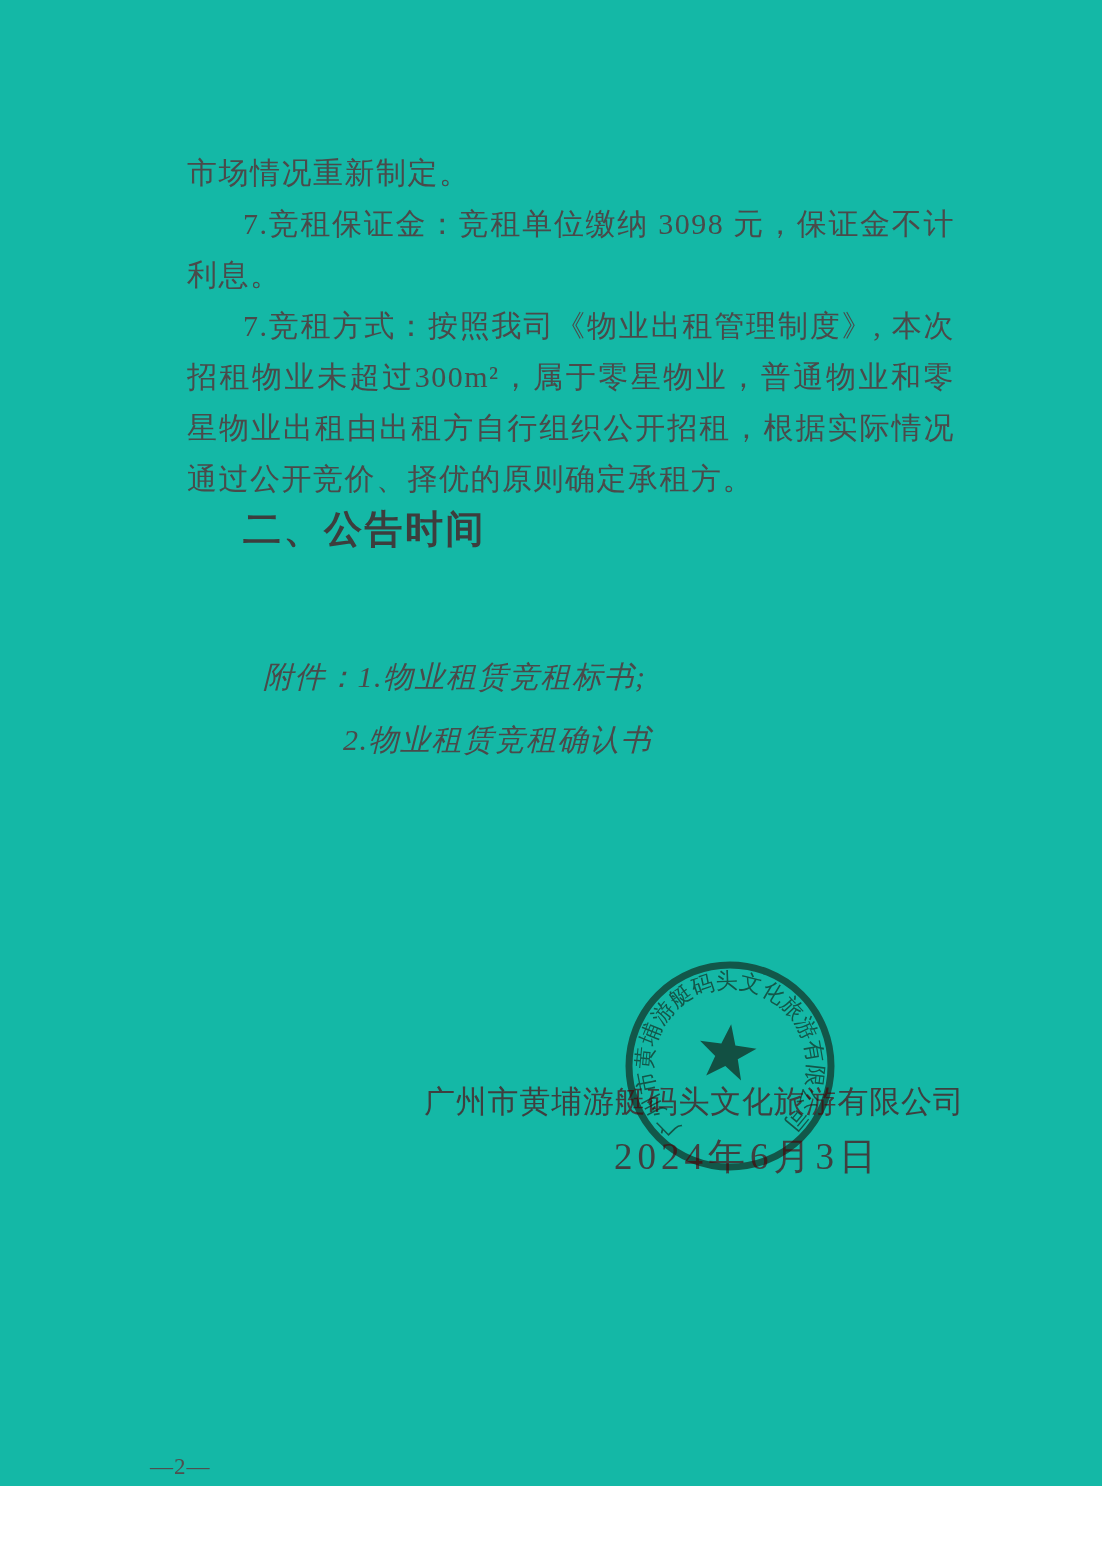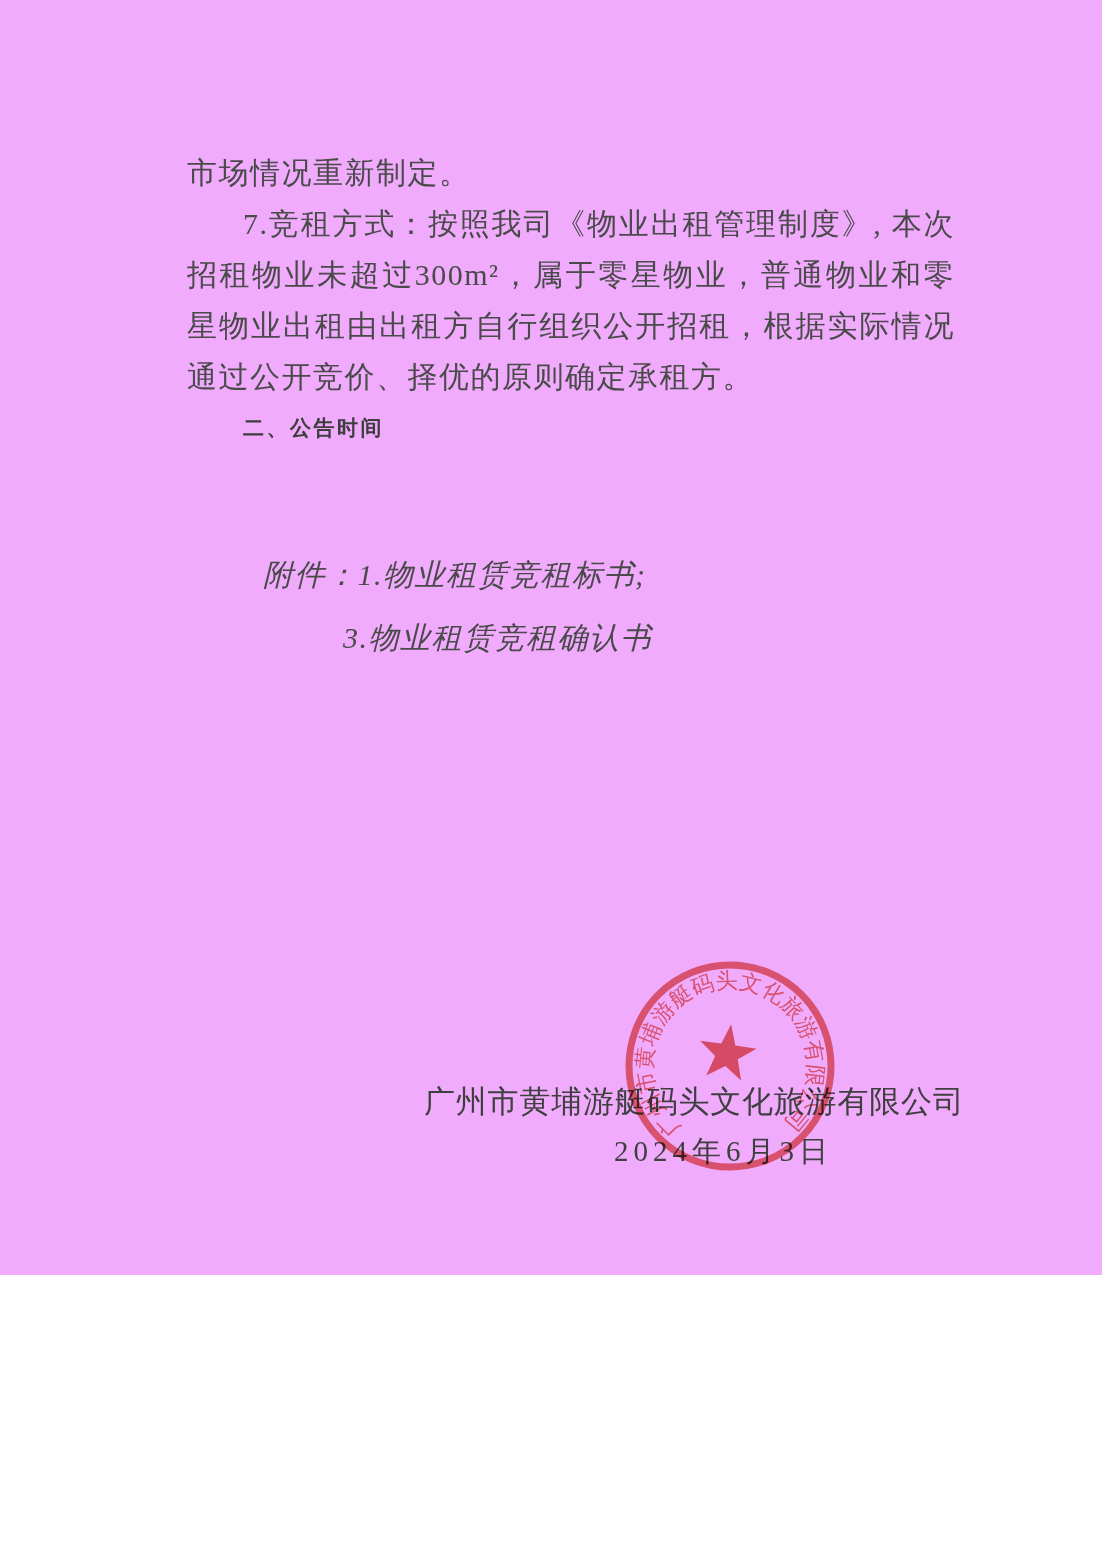--- a/index.html
+++ b/index.html
@@ -1,41 +1,41 @@
 <!DOCTYPE html>
 <html><head>
 <meta charset="utf-8">
 <style>
   html, body { margin: 0; padding: 0; background: #ffffff; }
   .page {
     position: relative;
     width: 1102px;
-    height: 1275px;
-    background: #f0abfc;
+    height: 1486px;
+    background: #14b8a6;
     overflow: hidden;
     font-family: "Liberation Serif", serif;
   }
   .content {
     position: absolute;
     left: 187px;
     top: 147px;
     width: 768px;
     color: #4a4a4a;
     font-size: 30px;
     line-height: 51px;
     letter-spacing: 1.5px;
     text-align: justify;
   }
   .content p { margin: 0; }
   .indent { text-indent: 56px; }
   .heading {
     font-family: "Liberation Sans", sans-serif;
     font-weight: 700;
     color: #3d3d3d;
-    font-size: 21px;
+    font-size: 38px;
     letter-spacing: 2.5px;
     text-indent: 56px;
   }
   .attachments {
     margin-top: 90px;
     line-height: 63px;
     padding-left: 76px;
     text-align: left;
   }
   .attachments p { margin: 0; font-style: italic; }
@@ -47,21 +47,21 @@
     font-size: 31px;
     letter-spacing: 0.8px;
     color: #3f3f3f;
     z-index: 1;
     white-space: nowrap;
   }
   .sign-date {
     position: absolute;
     left: 614px;
     top: 1132px;
-    font-size: 29px;
+    font-size: 37px;
     letter-spacing: 5px;
     color: #3f3f3f;
     z-index: 1;
     white-space: nowrap;
   }
   .seal-stamp {
     position: absolute;
     left: 620px;
     top: 956px;
     width: 220px;
@@ -80,26 +80,27 @@
     color: #4f4f4f;
   }
 </style>
 </head>
 <body>
 
 <div class="page">
 
   <div class="content">
     <p class="body-line">市场情况重新制定。</p>
+    <p class="body-line indent">7.竞租保证金：竞租单位缴纳 3098 元，保证金不计利息。</p>
     <p class="body-line indent">7.竞租方式：按照我司《物业出租管理制度》, 本次招租物业未超过300m²，属于零星物业，普通物业和零星物业出租由出租方自行组织公开招租，根据实际情况通过公开竞价、择优的原则确定承租方。</p>
     <p class="heading">二、公告时间</p>
 
     <div class="attachments">
       <p><span>附件：</span><span>1.物业租赁竞租标书;</span></p>
-      <p class="attach-line-2">3.物业租赁竞租确认书</p>
+      <p class="attach-line-2">2.物业租赁竞租确认书</p>
     </div>
   </div>
 
   <div class="company-name">广州市黄埔游艇码头文化旅游有限公司</div>
 
   <div class="sign-date">2024年6月3日</div>
 
   <svg class="seal-stamp" xmlns="http://www.w3.org/2000/svg" viewBox="0 0 220 220">
     <defs>
       <path id="sealArc" d="M 62 171.5 A 78 78 0 1 1 158 171.5" fill="none"></path>

